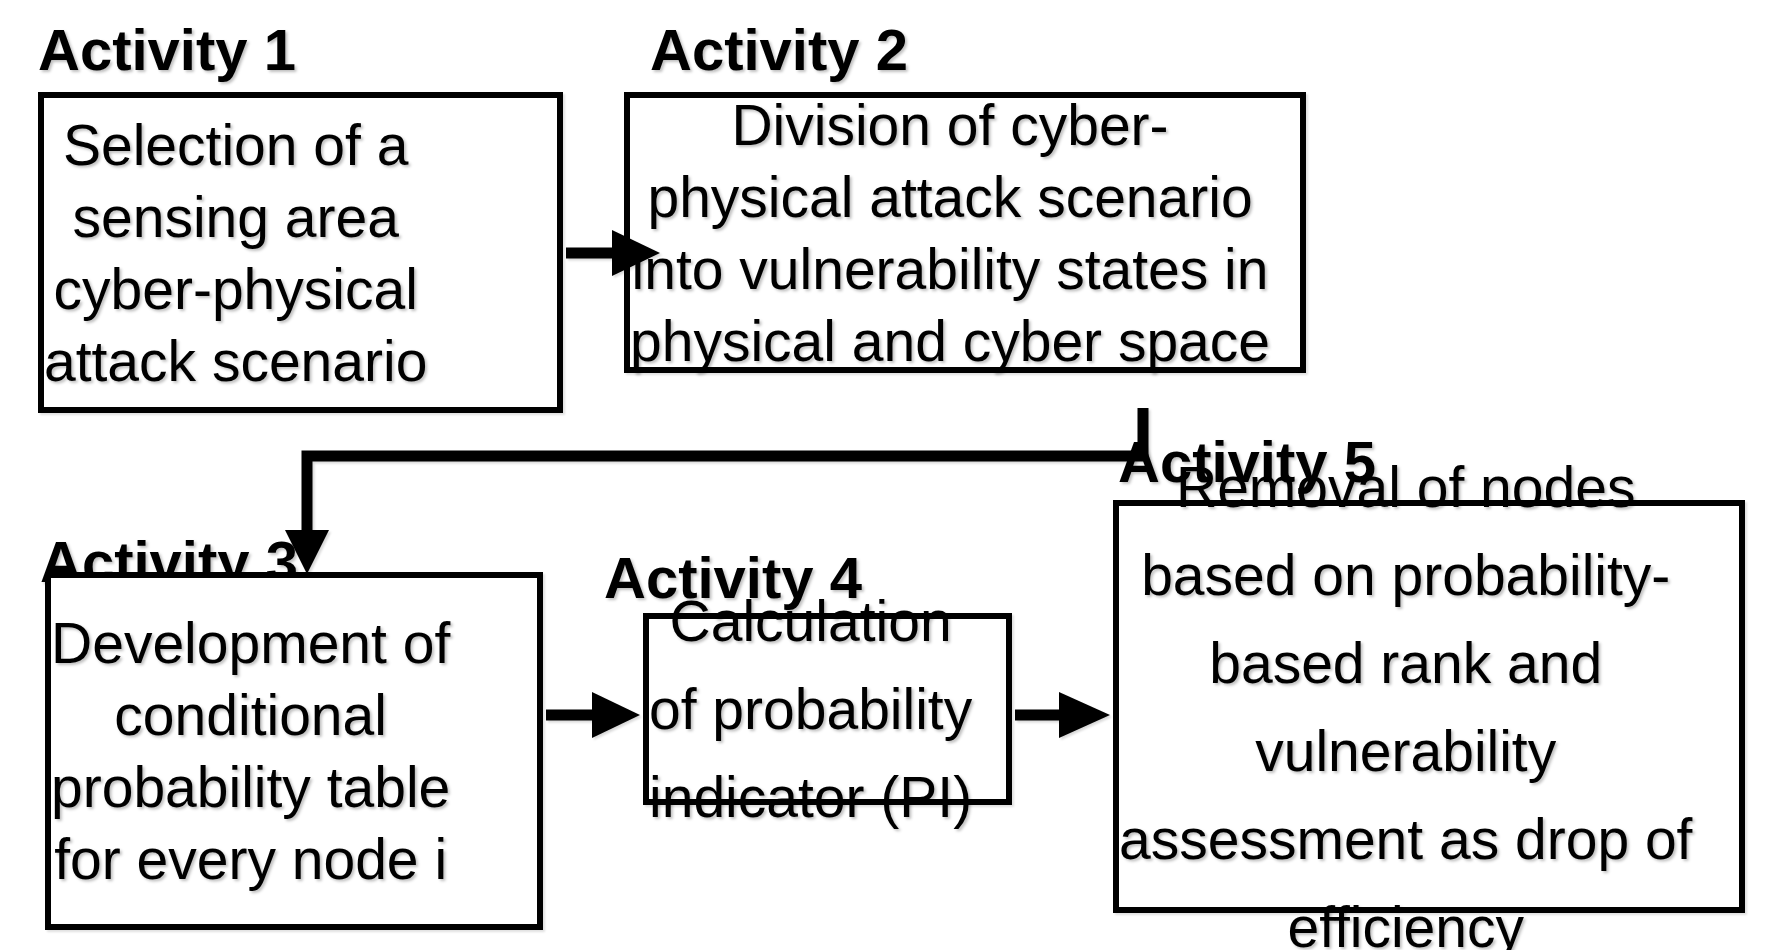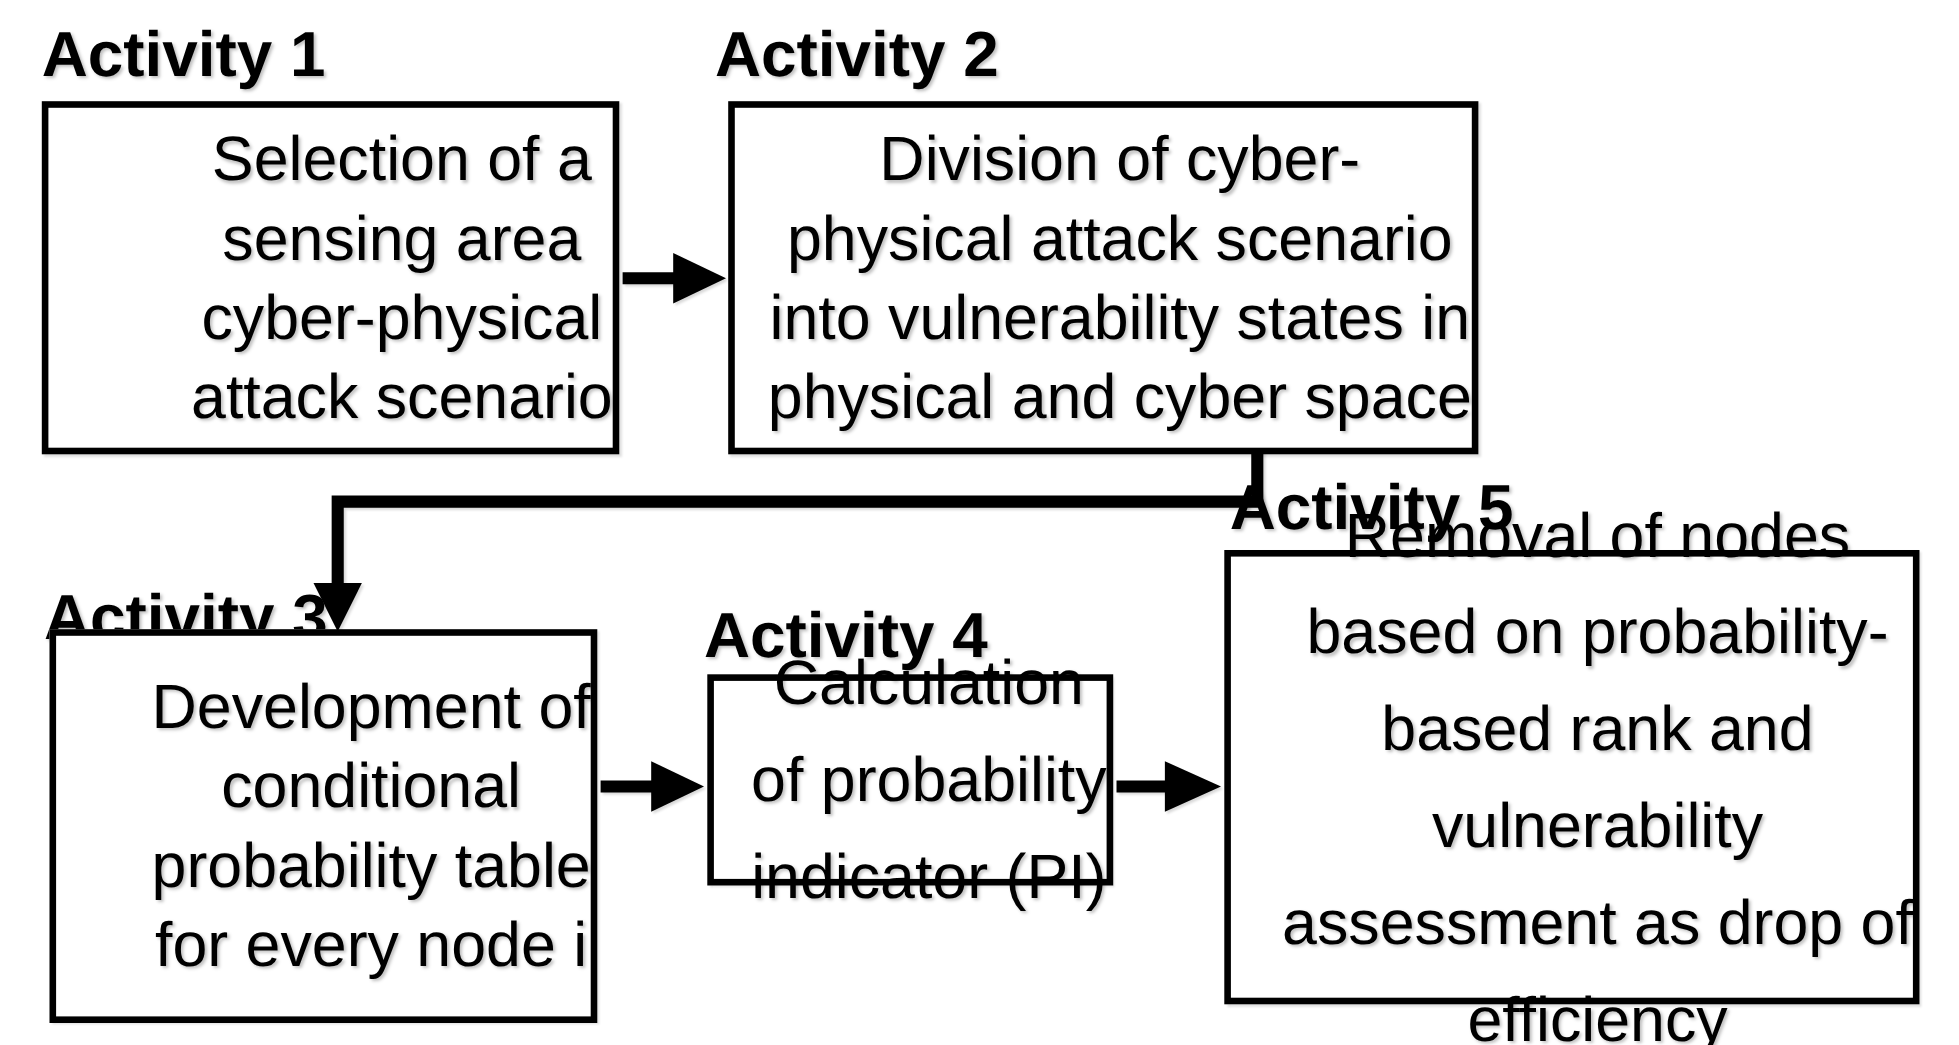--- a/index.html
+++ b/index.html
@@ -12,38 +12,38 @@
   }
   .act-label {
     position:absolute;
     font-weight:bold; font-size:58px; line-height:60px;
     white-space:nowrap;
     text-shadow:2px 2px 3px rgba(0,0,0,0.25);
   }
   .box {
     position:absolute; box-sizing:border-box;
     border:6px solid var(--ink); background:var(--bg);
-    display:flex; align-items:center; justify-content:flex-end;
+    display:flex; align-items:center; justify-content:flex-start;
     box-shadow:2px 2px 2px rgba(0,0,0,0.12);
   }
   .box-text {
     white-space:pre-line; text-align:center;
     font-size:57px; line-height:72px;
     text-shadow:2px 2px 3px rgba(0,0,0,0.25);
   }
   .b1 { left:38px;   top:92px;  width:525px; height:321px; }
-  .b2 { left:662px;  top:92px;  width:682px; height:321px; }
+  .b2 { left:624px;  top:92px;  width:682px; height:281px; }
   .b3 { left:45px;   top:572px; width:498px; height:358px; }
   .b4 { left:643px;  top:613px; width:369px; height:192px; }
   .b5 { left:1113px; top:500px; width:632px; height:413px; }
   .b4 .box-text, .b5 .box-text { line-height:88px; }
   .l1 { left:38px;   top:20px;text-align:right;  }
   .l2 { left:650px;  top:20px;  }
   .l3 { left:40px;   top:506px;margin-top:26px; }
-  .l4 { left:640px;  top:548px; }
+  .l4 { left:604px;  top:548px; }
   .l5 { left:1118px; top:432px; }
   .arrows {
     position:absolute; left:0; top:0; width:1781px; height:950px;
     color:var(--ink); pointer-events:none;
     filter:drop-shadow(2px 2px 1px rgba(0,0,0,0.15));
   }
 </style>
 </head>
 <body>
 

